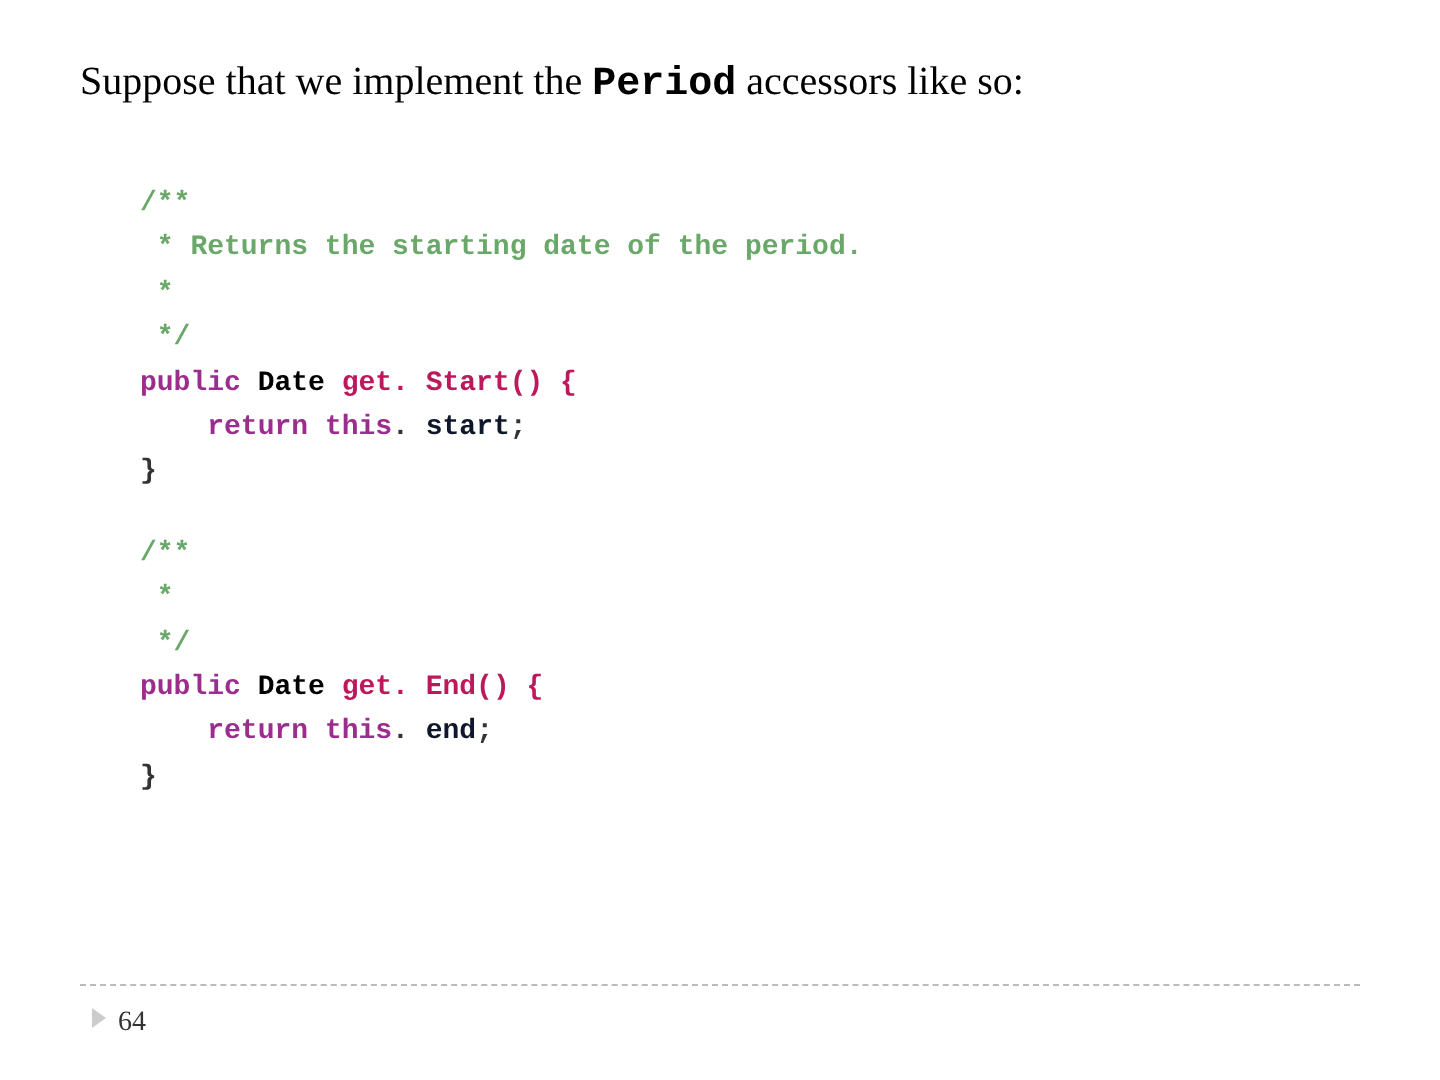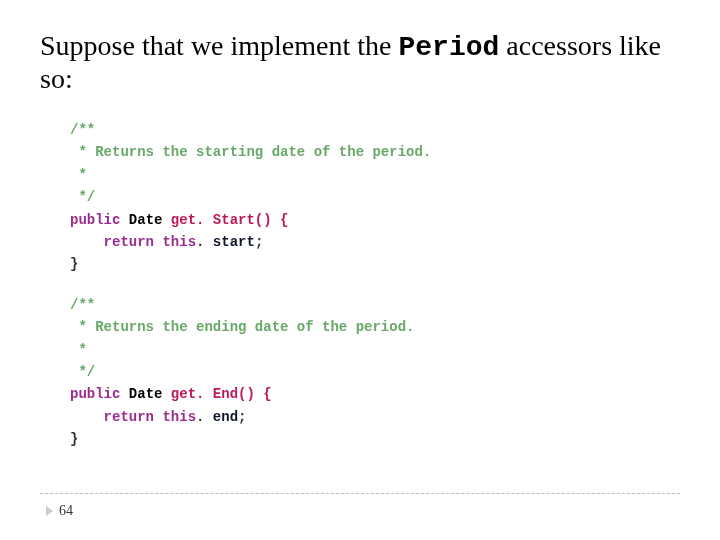--- a/index.html
+++ b/index.html
@@ -5,23 +5,23 @@
   * { margin: 0; padding: 0; box-sizing: border-box; }
   body {
     width: 720px;
     height: 540px;
     background: #ffffff;
     font-family: Georgia, 'Times New Roman', serif;
     position: relative;
     padding: 30px 40px 0 40px;
   }
   .heading {
-    font-size: 28px;
+    font-size: 20px;
     color: #000;
-    margin-bottom: 24px;
+    margin-bottom: 37px;
     font-family: Georgia, serif;
   }
   .heading .mono {
     font-family: Consolas, 'Courier New', monospace;
     font-weight: bold;
   }
   .code-block {
     font-family: Consolas, 'Courier New', monospace;
     font-size: 14px;
     line-height: 1.6;
@@ -46,21 +46,20 @@
   .divider {
     border-top: 1px dashed #bbb;
     margin-bottom: 8px;
   }
   .page-num {
     font-family: Georgia, serif;
     font-size: 14px;
     color: #333;
     margin-left: 6px;
     display: inline-flex;
-    align-items: center;
     gap: 6px;
   }
   .triangle {
     display: inline-block;
     width: 0; height: 0;
     border-top: 5px solid transparent;
     border-bottom: 5px solid transparent;
     border-left: 7px solid #ccc;
   }
 </style>
@@ -78,21 +77,20 @@
   <div class="line comment"> */</div>
   <div class="line"><span class="keyword">public</span><span class="text"> </span><span class="type">Date</span><span class="text"> </span><span class="method">get. Start() {</span></div>
   <div class="line"><span class="text">    </span><span class="keyword">return</span><span class="text"> </span><span class="keyword">this</span><span class="text">. </span><span class="field">start</span><span class="text">;</span></div>
   <div class="line text">}</div>
 </div>
 
 <div class="gap"></div>
 
 <div class="code-block">
   <div class="line comment">/**</div>
-  <div class="line comment"> * Returns the ending date of the period.</div>
   <div class="line comment"> *</div>
   <div class="line comment"> */</div>
   <div class="line"><span class="keyword">public</span><span class="text"> </span><span class="type">Date</span><span class="text"> </span><span class="method">get. End() {</span></div>
   <div class="line"><span class="text">    </span><span class="keyword">return</span><span class="text"> </span><span class="keyword">this</span><span class="text">. </span><span class="field">end</span><span class="text">;</span></div>
   <div class="line text">}</div>
 </div>
 
 <div class="footer">
   <div class="divider"></div>
   <span class="page-num">

